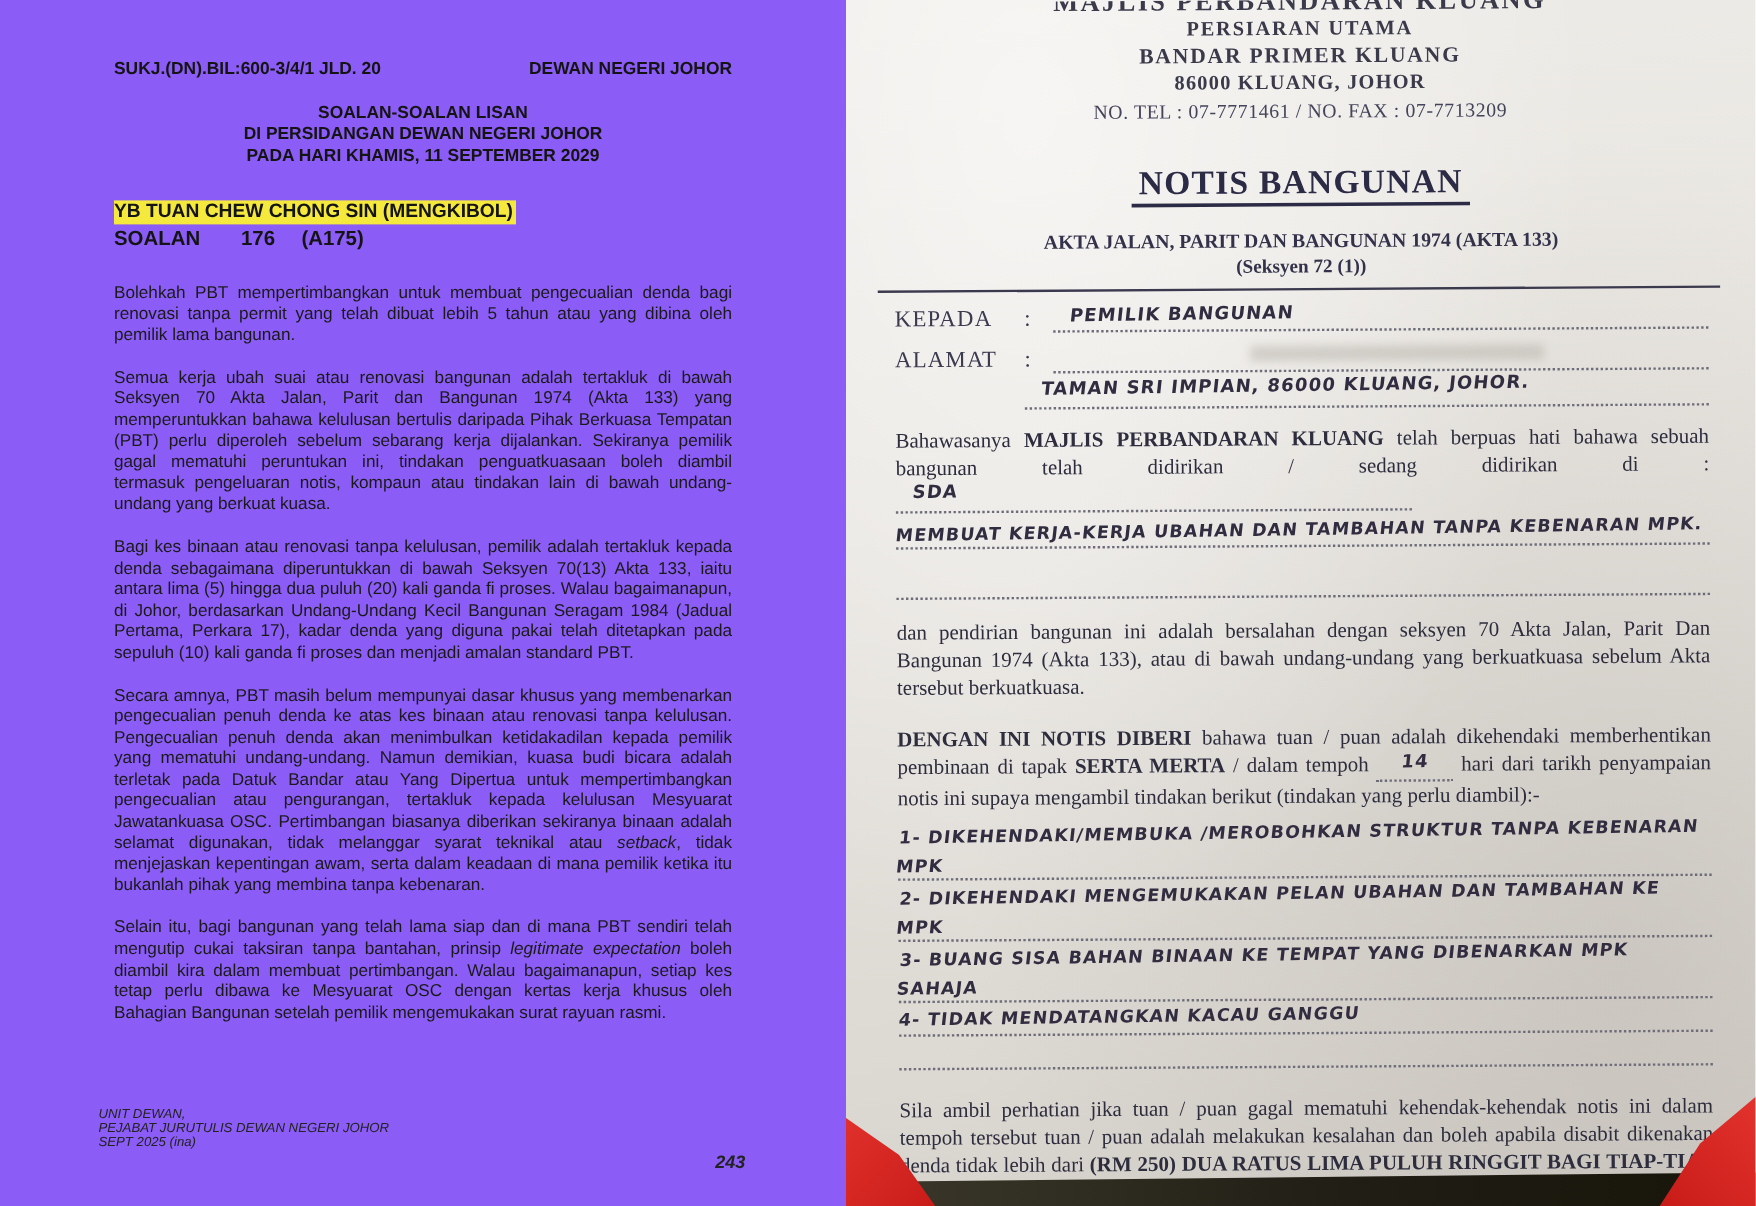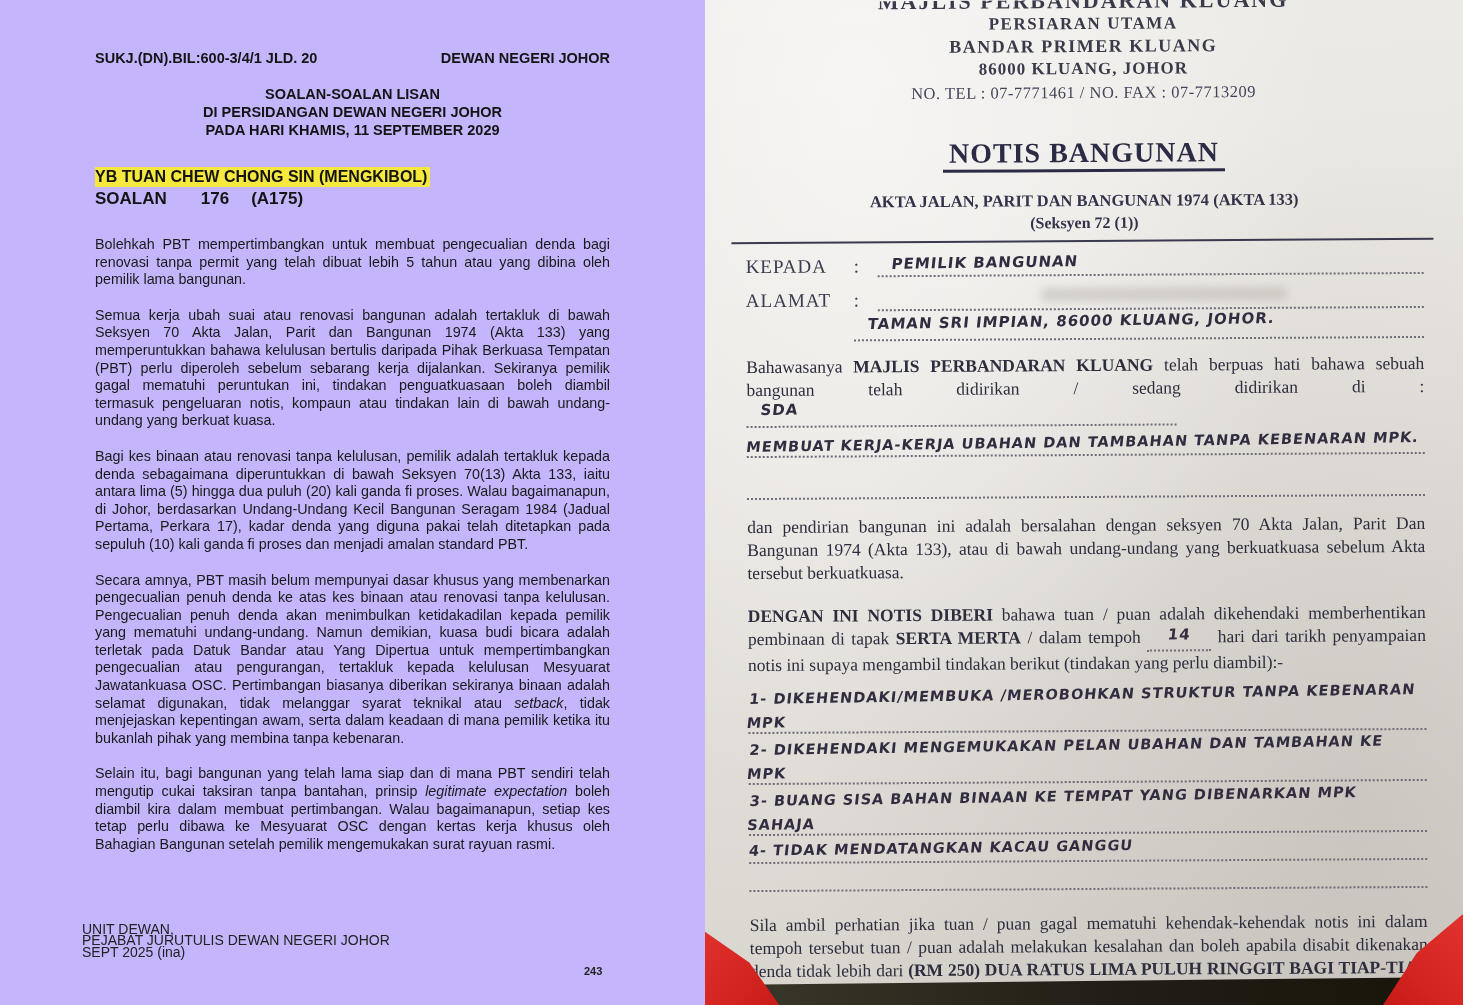--- a/index.html
+++ b/index.html
@@ -4,39 +4,39 @@
 <style>
   html,body{margin:0;padding:0;}
   body{
     width:1463px;height:1005px;overflow:hidden;background:#ffffff;
     font-family:"Liberation Sans",sans-serif;
   }
   .page{display:flex;width:1463px;height:1005px;}
 
   
   .doc{
-    position:relative;width:705px;height:1005px;background:#c4b5fd;
+    position:relative;width:705px;height:1005px;background:#8b5cf6;
     color:#141414;box-sizing:border-box;padding:50px 95px 0 95px;
   }
   .doc-header{display:flex;justify-content:space-between;font-weight:700;font-size:14.5px;}
   .doc-titles{text-align:center;font-weight:700;font-size:14.5px;line-height:18px;margin-top:19px;}
   .asker-row{margin-top:28px;font-weight:700;font-size:16px;}
   .asker-hl{background:#f5e93d;padding:1px 3px 1px 0;display:inline-block;}
   .soalan-row{font-weight:700;font-size:17px;margin-top:2px;}
   .soalan-row .gap1{display:inline-block;width:34px;}
   .soalan-row .gap2{display:inline-block;width:22px;}
   .para{font-size:14.3px;line-height:17.6px;text-align:justify;margin-top:18px;color:#1a1a1a;}
   .para.q{margin-top:27px;}
   .ans-head{font-weight:700;font-size:14.5px;margin-top:24px;}
   .ital{font-style:italic;}
   .doc-footer{
-    position:absolute;left:82px;bottom:47px;font-size:14px;
+    position:absolute;left:82px;bottom:47px;font-style:italic;font-size:11px;
     line-height:11.5px;color:#222;
   }
-  .page-num{position:absolute;left:584px;bottom:28px;font-size:11px;font-weight:700;color:#222;}
+  .page-num{position:absolute;left:596px;bottom:28px;font-size:15px;font-weight:700;color:#222;font-style:italic;}
 
   
   .photo{
     position:relative;width:758px;height:1005px;overflow:hidden;
     background:
       radial-gradient(ellipse at 20% 10%, rgba(255,255,255,.55), rgba(0,0,0,0) 55%),
       radial-gradient(ellipse at 85% 80%, rgba(120,115,105,.18), rgba(0,0,0,0) 60%),
       linear-gradient(175deg,#edebe7 0%,#e7e4df 45%,#dcd8d2 85%,#d5d1cb 100%);
     font-family:"Liberation Serif",serif;color:#2e2d3a;
   }

